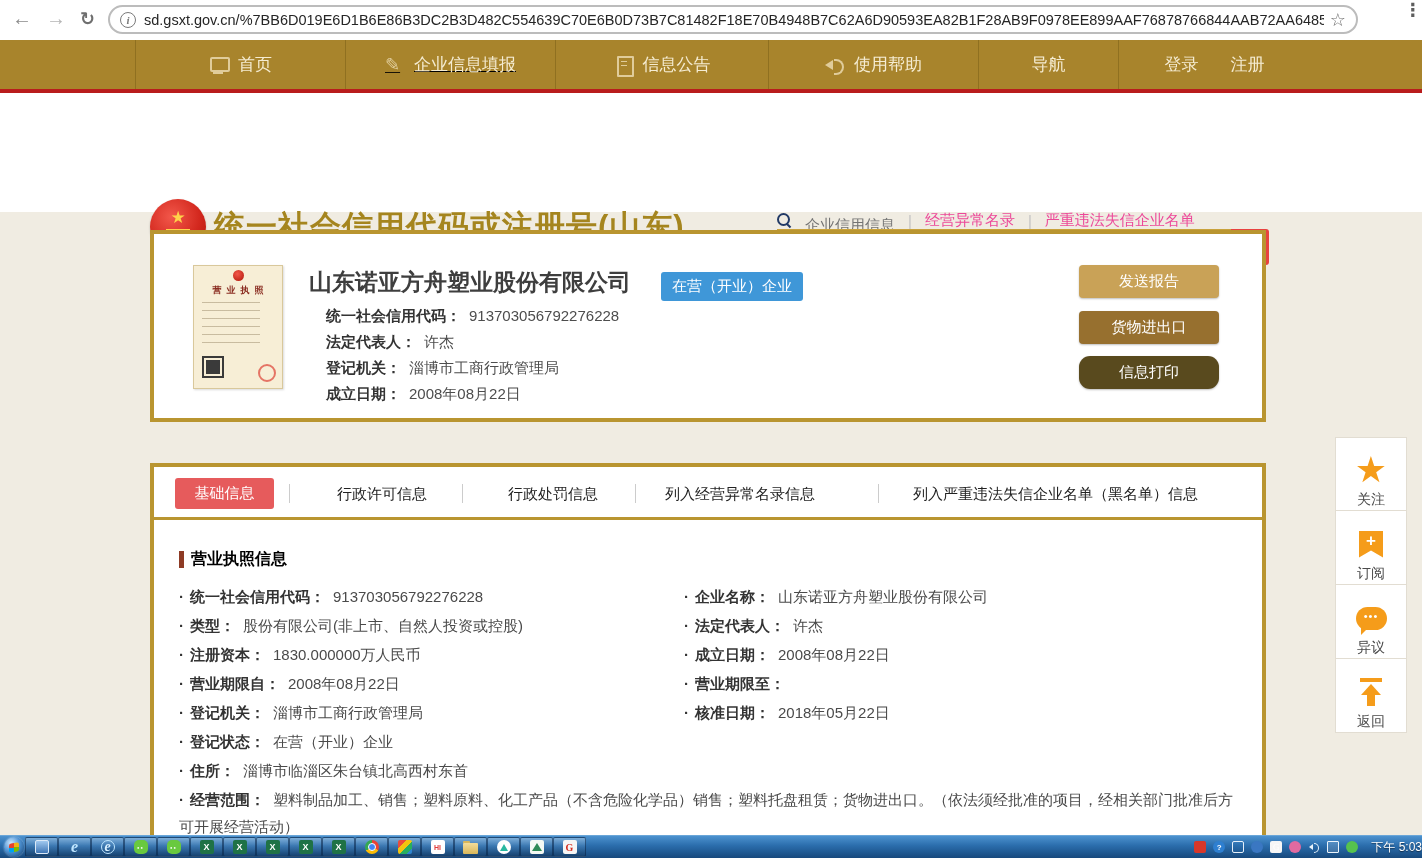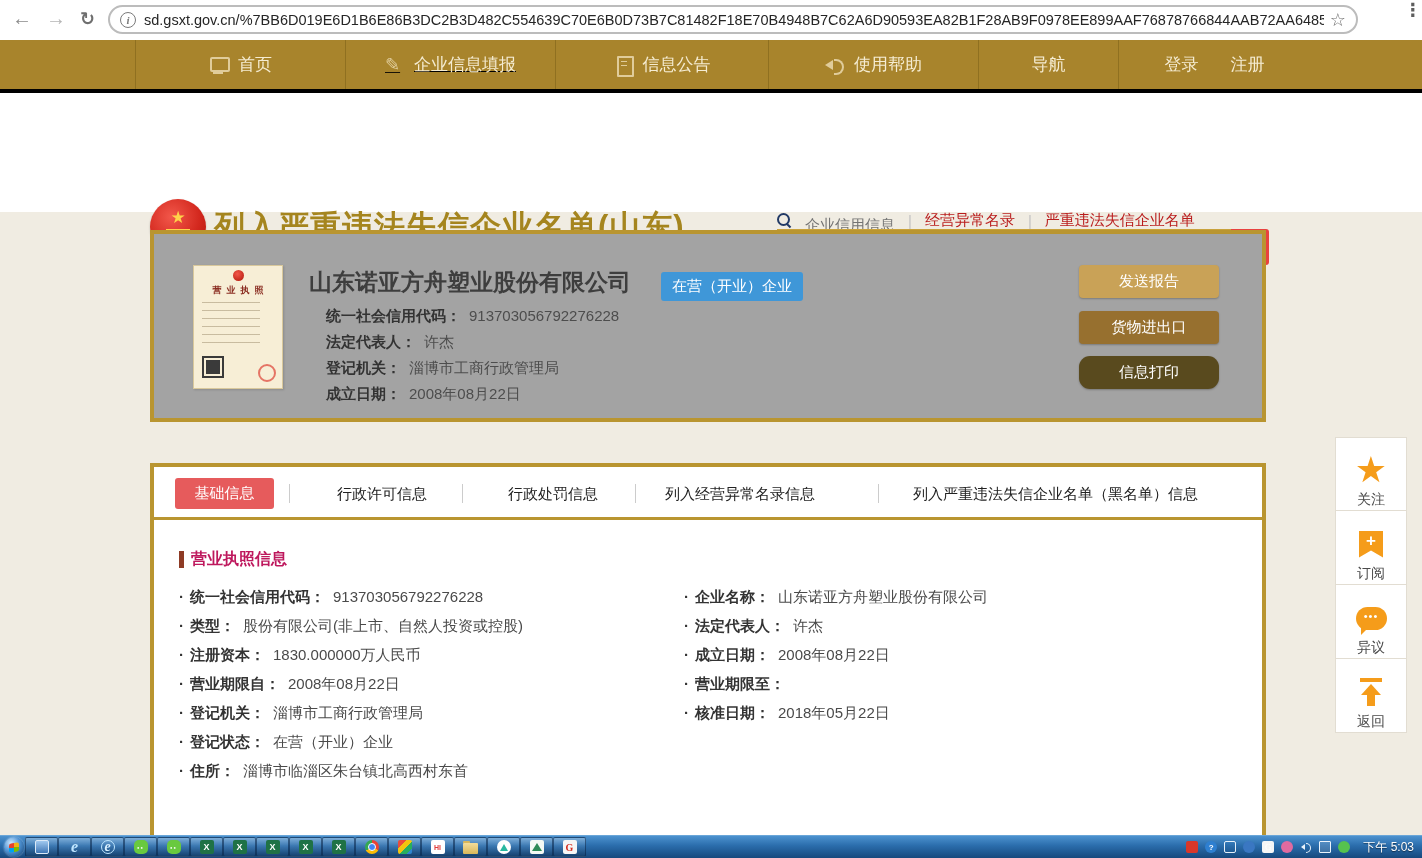--- a/index.html
+++ b/index.html
@@ -21,21 +21,21 @@
   .info-icon::before { content:"i"; }
   #url-text { flex:1; margin-left:8px; font-size:14.5px; color:#262626; white-space:nowrap;
               overflow:hidden; }
   .star-icon { color:#6f6f6f; font-size:18px; flex:none; margin-left:6px; cursor:pointer; }
   .star-icon::before { content:"☆"; }
   #menu-dots { position:absolute; right:10px; top:6px; color:#5d5d5d; font-size:18px;
                font-weight:bold; cursor:pointer; line-height:9px; text-align:center; width:8px; }
 
   
   #gnav { position:absolute; top:40px; left:0; width:1422px; height:53px; background:#a8842c;
-          border-bottom:4px solid #000000; display:flex; }
+          border-bottom:4px solid #b91c1c; display:flex; }
   .gnav-sec { height:100%; display:flex; align-items:center; justify-content:center;
               border-left:1px solid #8f7020; }
   .gnav-sec:first-child { border-left:none; }
   .gnav-item { display:flex; align-items:center; gap:9px; color:#f5ecd2; font-size:17px; cursor:pointer; }
   .w0{width:135px;} .w1{width:210px;} .w2{width:210px;text-decoration:underline;} .w3{width:213px;} .w4{width:210px;}
   .w5{width:140px;} .w6{width:192px;} .w7{flex:1;}
   .nicon { position:relative; width:20px; height:18px; flex:none; opacity:.85; }
   .icon-monitor::before { content:""; position:absolute; left:1px; top:1px; width:16px; height:11px;
        border:2px solid #ead9ae; border-radius:2px; }
   .icon-monitor::after { content:""; position:absolute; left:4px; bottom:0; width:10px; height:2px; background:#ead9ae; }
@@ -66,38 +66,38 @@
        color:#a5851e; letter-spacing:1px; }
   #site-subtitle { position:absolute; left:216px; top:160px; font-size:14.5px; color:#a5851e; }
 
   #search-tabs { position:absolute; left:777px; top:113px; display:flex; align-items:center;
        gap:13px; font-size:15px; }
   .mag-icon { position:relative; width:15px; height:15px; flex:none; }
   .mag-icon::before { content:""; position:absolute; left:0; top:0; width:9px; height:9px;
        border:2px solid #223a66; border-radius:50%; }
   .mag-icon::after { content:""; position:absolute; left:10px; top:10px; width:5px; height:2px;
        background:#223a66; transform:rotate(45deg); transform-origin:left center; }
-  .stab { color:#b91c1c; cursor:pointer; }
+  .stab { color:#ec4899; cursor:pointer; }
   .stab.active { color:#737373; text-decoration:underline;margin-top:10px; }
   .stab-sep { color:#c3c3c3; }
 
   #search-row { position:absolute; left:777px; top:136px; display:flex; }
   #search-input { width:454px; height:36px; border:1px solid #c9a23c; font-size:14px;
        padding:0 10px; color:#444; outline:none; font-family:inherit; }
   #search-input::placeholder { color:#9d9d9d; }
   #search-btn { width:38px; height:36px; background:#e8423f; border:none; border-radius:0 3px 3px 0;
        cursor:pointer; position:relative; }
   #search-btn .m { position:absolute; left:9px; top:8px; width:16px; height:16px; }
   #search-btn .m::before { content:""; position:absolute; left:0; top:0; width:10px; height:10px;
        border:2.5px solid #fff; border-radius:50%; }
   #search-btn .m::after { content:""; position:absolute; left:11.5px; top:11.5px; width:6px; height:2.5px;
        background:#fff; transform:rotate(45deg); transform-origin:left center; }
 
   
-  #card1 { position:absolute; left:150px; top:230px; width:1116px; height:192px; background:#a3a3a3;
+  #card1 { position:absolute; left:150px; top:230px; width:1116px; height:192px; background:#ffffff;
        border:4px solid #b99530; }
   #license-thumb { position:absolute; left:39px; top:31px; width:90px; height:124px;
        background:#f7eed6; border:1px solid #d9c89b; box-shadow:1px 1px 2px rgba(0,0,0,.15); }
   .lic-emblem { position:absolute; left:39px; top:4px; width:11px; height:11px; border-radius:50%;
        background:radial-gradient(circle at 40% 35%, #f2574a, #b01508); }
   .lic-title { position:absolute; left:0; top:18px; width:100%; text-align:center; font-size:9px;
        font-weight:bold; color:#8a2c20; letter-spacing:5px; text-indent:5px; }
   .lic-lines { position:absolute; left:8px; top:36px; width:58px; height:48px;
        background:repeating-linear-gradient(#b9ab8d 0 1px, transparent 1px 8px); opacity:.75; }
   .lic-qr { position:absolute; left:8px; bottom:10px; width:22px; height:22px; background:#3a3a3a;
@@ -125,21 +125,21 @@
   #tab-active { position:absolute; left:21px; top:11px; width:99px; height:31px; background:#e65b5c;
        color:#fff; font-size:15px; border-radius:3px; display:flex; align-items:center;
        justify-content:center; cursor:pointer; }
   .tab-plain { position:absolute; top:18px; font-size:15px; color:#222; cursor:pointer; white-space:nowrap; }
   #tab2{left:183px;} #tab3{left:354px;} #tab4{left:511px;} #tab5{left:759px;}
   .tab-sep { position:absolute; top:17px; width:1px; height:19px; background:#ccc; }
   #tsep1{left:135px;} #tsep2{left:308px;} #tsep3{left:481px;} #tsep4{left:724px;}
 
   #section-title { position:absolute; left:25px; top:82px; display:flex; align-items:center; }
   #section-title .bar { width:5px; height:17px; background:#8e3b25; margin-right:7px; }
-  #section-title .txt { font-size:16px; font-weight:bold; color:#be185d; }
+  #section-title .txt { font-size:16px; font-weight:bold; color:#000000; }
 
   #fields { position:absolute; left:25px; top:116px; width:1062px; }
   .frow { display:flex; align-items:flex-start; min-height:29px; }
   .kv { width:505px; font-size:15px; line-height:27px; }
   .kv.wide { width:1062px; }
   .kv::before { content:"·"; font-weight:bold; color:#333; margin-right:6px; }
   .kv-label { font-weight:bold; color:#333; }
   .kv-value { color:#4a4a4a; margin-left:8px; }
 
   
@@ -163,21 +163,21 @@
        border-bottom:7px solid transparent; }
   .t-return { position:relative; width:24px; height:28px; }
   .t-return .bar { position:absolute; left:1px; top:0; width:22px; height:3.5px; background:#f59c1a; }
   .t-return .head { position:absolute; left:2px; top:6px; border-left:10px solid transparent;
        border-right:10px solid transparent; border-bottom:11px solid #f59c1a; }
   .t-return .stem { position:absolute; left:8px; top:16px; width:8px; height:12px; background:#f59c1a; }
 
   
   #taskbar { position:absolute; left:0; bottom:0; width:1422px; height:23px;
        background:linear-gradient(#4c92cf 0%, #2a6cab 45%, #17497d 100%);
-       border-top:1px solid #6aa6d8; display:flex; align-items:center; padding:0 8px 0 3px; gap:0; }
+       border-top:1px solid #6aa6d8; display:flex; align-items:center; padding:0 0 0 3px; gap:0; }
   #start-orb { width:22px; height:21px; position:relative; flex:none; cursor:pointer; }
   #start-orb::before { content:""; position:absolute; left:1px; top:0; width:20px; height:20px;
        border-radius:50%; background:radial-gradient(circle at 35% 30%, #cfe9ff 0%, #4f93d4 45%, #123d6b 100%);
        box-shadow:0 0 2px rgba(255,255,255,.6); }
   #start-orb::after { content:""; position:absolute; left:6px; top:6px; width:10px; height:9px;
        background:conic-gradient(#f3b117 0 25%, #7fba00 0 50%, #00a3ee 0 75%, #e8412c 0);
        border-radius:2px; transform:skewY(-8deg); }
   .tb-btn { width:33px; height:20px; flex:none; border-radius:2px; border:1px solid rgba(8,35,70,.55);
        background:linear-gradient(rgba(255,255,255,.30), rgba(255,255,255,.08) 45%, rgba(0,0,0,.15));
        display:flex; align-items:center; justify-content:center; cursor:pointer; }
@@ -285,21 +285,21 @@
   <div class="gnav-sec w7" style="border-left:none;"></div>
 </div>
 
 <div id="header">
   <div id="emblem">
     <div class="circle"></div>
       <div class="star">★</div>
       <div class="gate"></div>
       <div class="ribbon"></div>
   </div>
-  <div id="site-title">列入严重违法失信企业名单(山东)</div>
+  <div id="site-title">统一社会信用代码或注册号(山东)</div>
   <div id="site-subtitle">National Enterprise Credit Information Publicity System</div>
 
   <div id="search-tabs">
     <span class="mag-icon"></span>
     <span class="stab active">企业信用信息</span>
     <span class="stab-sep">|</span>
     <span class="stab">经营异常名录</span>
     <span class="stab-sep">|</span>
     <span class="stab">严重违法失信企业名单</span>
   </div>
@@ -377,20 +377,23 @@
     </div>
     <div class="frow">
       <div class="kv"><span class="kv-label">登记机关：</span><span class="kv-value">淄博市工商行政管理局</span></div>
       <div class="kv"><span class="kv-label">核准日期：</span><span class="kv-value">2018年05月22日</span></div>
     </div>
     <div class="frow">
       <div class="kv"><span class="kv-label">登记状态：</span><span class="kv-value">在营（开业）企业</span></div>
     </div>
     <div class="frow">
       <div class="kv wide"><span class="kv-label">住所：</span><span class="kv-value">淄博市临淄区朱台镇北高西村东首</span></div>
+    </div>
+    <div class="frow">
+      <div class="kv wide"><span class="kv-label">经营范围：</span><span class="kv-value">塑料制品加工、销售；塑料原料、化工产品（不含危险化学品）销售；塑料托盘租赁；货物进出口。（依法须经批准的项目，经相关部门批准后方可开展经营活动）</span></div>
     </div>
   </div>
 </div>
 
 <div id="tools">
   <div class="tool">
     <span class="ticon">
         <span class="t-star"></span>
       </span>
     <span class="tool-label">关注</span>

